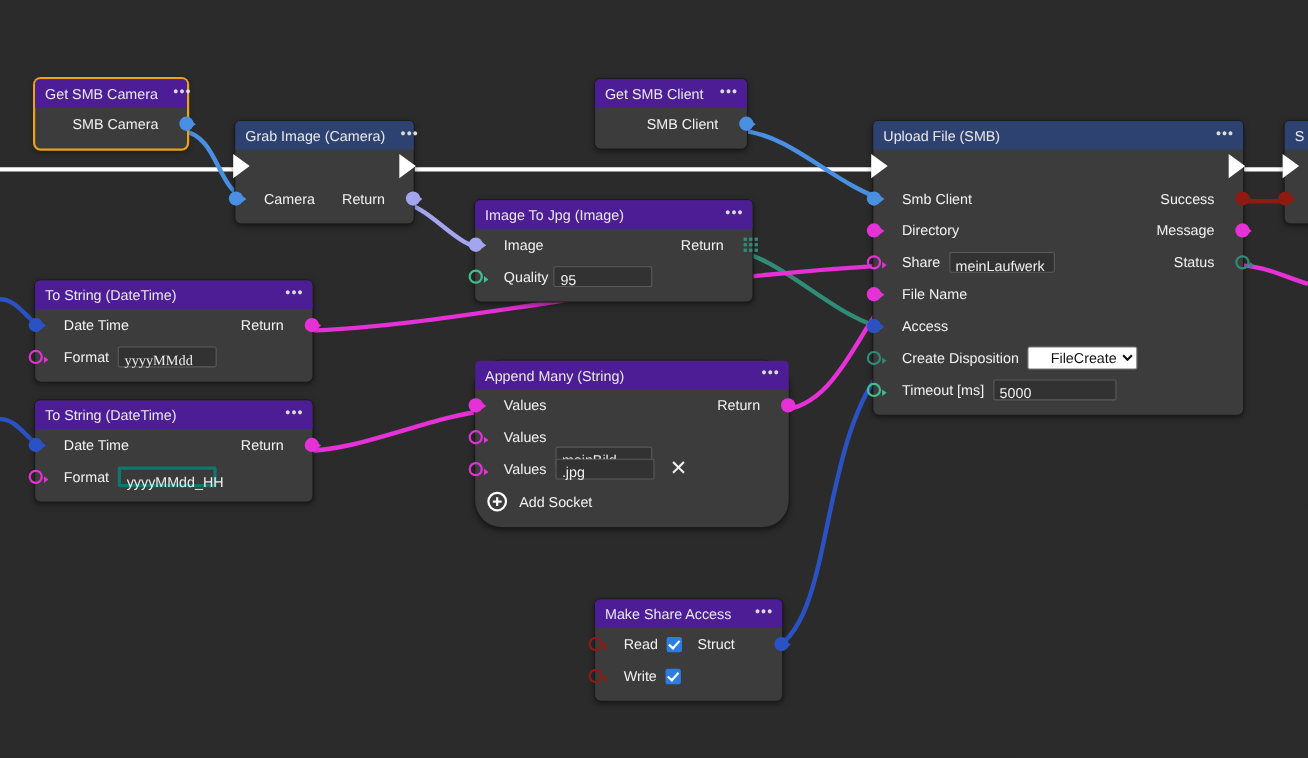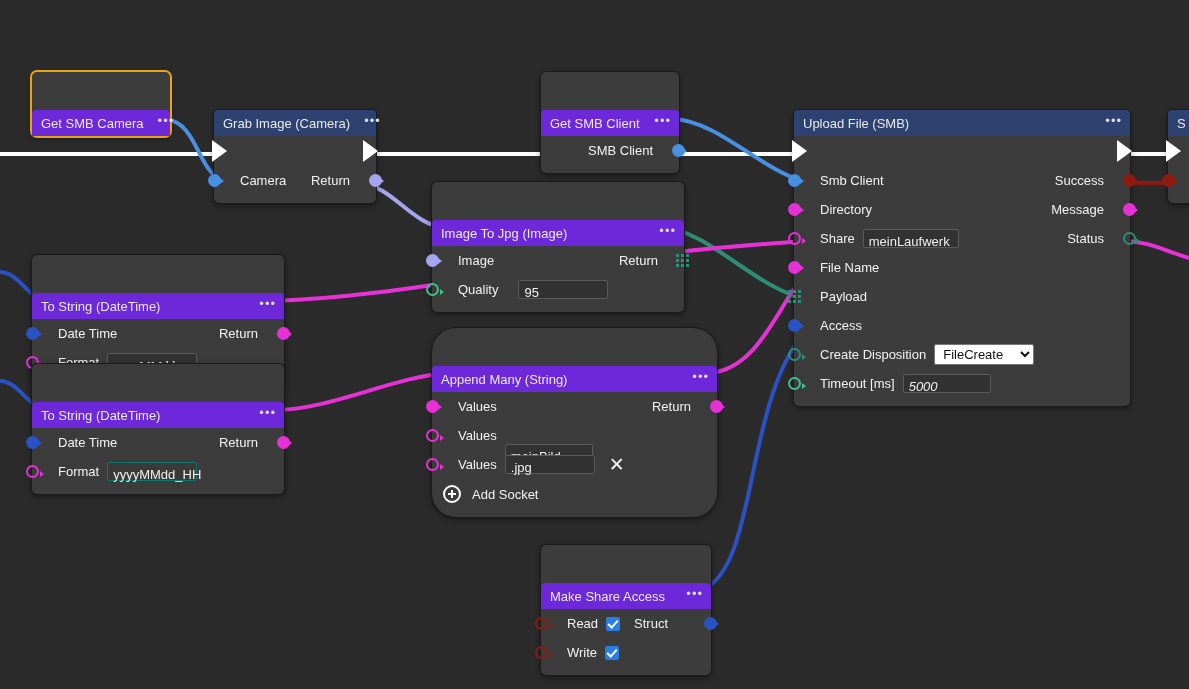--- a/index.html
+++ b/index.html
@@ -8,21 +8,21 @@
   #canvas{position:relative;width:1189px;height:689px;background:#2b2b2b;overflow:hidden;}
   #wires{position:absolute;left:0;top:0;width:1189px;height:689px;pointer-events:none;}
 
   .node{position:absolute;background:#3c3c3c;border-radius:5px;
         box-shadow:0 0 0 1px #1b1b1b, 0 2px 6px rgba(0,0,0,.55);}
   .node.selected{box-shadow:0 0 0 2px #e8a317, 0 2px 6px rgba(0,0,0,.55);}
   .hdr{height:26px;border-radius:4px 4px 0 0;display:flex;align-items:center;
        padding:0 8px 0 9px;color:#e9e9e9;font-size:13px;white-space:nowrap;}
   .hdr .ttl{flex:0 0 auto;}
   .hdr .sp{flex:1 1 auto;min-width:14px;}
-  .hdr-green{background:#6d28d9;margin-top:38px;}
+  .hdr-green{background:#4c1d95;}
   .hdr-blue{background:#2e4271;}
   .dots{color:#dcdcdc;font-size:13px;letter-spacing:1px;line-height:8px;
         padding-bottom:4px;cursor:pointer;}
   .body{padding:0 0 8px 0;}
 
   .row{position:relative;height:29px;display:flex;align-items:center;
        color:#f0f0f0;font-size:13px;white-space:nowrap;}
   .row.exec{height:30px;}
 
   
@@ -58,21 +58,21 @@
   .exarrow.in{left:-2px;}
   .exarrow.out{right:-2px;}
 
   .lbl{font-size:13px;color:#f2f2f2;}
   .lbl-l{margin-left:26px;}
   .lbl-r{margin-right:26px;margin-left:auto;}
 
   .field{background:#323232;border:1px solid #5a5a5a;border-radius:2px;
      color:#efefef;font-size:13px;padding:2px 5px;height:19px;line-height:19px;
      box-sizing:border-box;font-family:"Liberation Sans",sans-serif;}
-  .field.focused{border:1px solid #0f766e;background:#3a3a3a;}
+  .field.focused{border:3px solid #0f766e;background:#3a3a3a;}
   select.field{height:21px;padding:0 2px 0 4px;background:#ffffff;color:#111;
      border:1px solid #777;border-radius:2px;}
   .cbx{width:14px;height:14px;border-radius:2px;background:#2b7de0;
      position:relative;display:inline-block;vertical-align:middle;}
   .cbx::after{content:"";position:absolute;left:4px;top:1px;width:4px;height:8px;
      border:solid #fff;border-width:0 2px 2px 0;transform:rotate(42deg);}
   .xbtn{color:#f0f0f0;font-size:19px;line-height:14px;cursor:pointer;
      font-family:"Liberation Sans",sans-serif;}
   .addsock{display:flex;align-items:center;height:30px;color:#f2f2f2;font-size:13px;}
   .plus{width:18px;height:18px;border-radius:50%;border:2px solid #fff;
@@ -116,20 +116,26 @@
 
     <path d="M1122,241 C1150,241 1165,251 1189,258" stroke="#e531d6" stroke-width="4" fill="none"></path>
   </svg>
 
   <div class="node selected" style="left:32px;top:72px;width:138px;">
     <div class="hdr hdr-green">
       <span class="ttl">Get SMB Camera</span>
       <span class="sp"></span>
       <span class="dots">•••</span>
     </div>
+    <div class="body">
+      <div class="row">
+        <span class="lbl lbl-r">SMB Camera</span>
+        <span class="sock out s-fill c-blue" style="top:8px;"></span>
+      </div>
+    </div>
   </div>
 
   <div class="node" style="left:214px;top:110px;width:162px;">
     <div class="hdr hdr-blue">
       <span class="ttl">Grab Image (Camera)</span>
       <span class="sp"></span>
       <span class="dots">•••</span>
     </div>
     <div class="body">
       <div class="row exec">
@@ -178,21 +184,21 @@
             <i></i>
             <i></i>
             <i></i>
             <i></i>
             <i></i>
         </span>
       </div>
       <div class="row">
         <span class="sock in s-hollow c-green" style="top:8px;"></span>
         <span class="lbl lbl-l">Quality</span>
-        <span class="field" style="margin-left:20px;width:90px;">95</span>
+        <span class="field" style="margin-left:5px;width:90px;">95</span>
       </div>
     </div>
   </div>
 
   <div class="node" style="left:32px;top:255px;width:252px;">
     <div class="hdr hdr-green">
       <span class="ttl">To String (DateTime)</span>
       <span class="sp"></span>
       <span class="dots">•••</span>
     </div>
@@ -295,52 +301,38 @@
         <span class="field" style="margin-left:8px;width:96px;">meinLaufwerk</span>
         <span class="lbl lbl-r">Status</span>
         <span class="sock out s-hollow c-teal" style="top:8px;"></span>
       </div>
 
       <div class="row">
         <span class="sock in s-fill c-mag" style="top:8px;"></span>
         <span class="lbl lbl-l">File Name</span>
       </div>
 
-      <div class="row">
-        <span class="gridsock in" style="top:8px;">
-          <i></i>
-            <i></i>
-            <i></i>
-            <i></i>
-            <i></i>
-            <i></i>
-            <i></i>
-            <i></i>
-            <i></i>
-        </span>
-        <span class="lbl lbl-l">Payload</span>
-      </div>
 
       <div class="row">
         <span class="sock in s-fill c-blue-d" style="top:8px;"></span>
         <span class="lbl lbl-l">Access</span>
       </div>
 
       <div class="row">
         <span class="sock in s-hollow c-teal" style="top:8px;"></span>
         <span class="lbl lbl-l">Create Disposition</span>
-        <select class="field" style="margin-left:8px;width:100px;">
+        <select class="field" style="margin-left:8px;width:100px;text-align:right;">
           <option>FileCreate</option>
         </select>
       </div>
 
       <div class="row">
         <span class="sock in s-hollow c-green" style="top:8px;"></span>
         <span class="lbl lbl-l">Timeout [ms]</span>
-        <span class="field" style="margin-left:8px;width:88px;font-style:italic;">5000</span>
+        <span class="field" style="margin-left:8px;width:112px;">5000</span>
       </div>
     </div>
   </div>
 
   <div class="node" style="left:541px;top:545px;width:170px;">
     <div class="hdr hdr-green">
       <span class="ttl">Make Share Access</span>
       <span class="sp"></span>
       <span class="dots">•••</span>
     </div>

